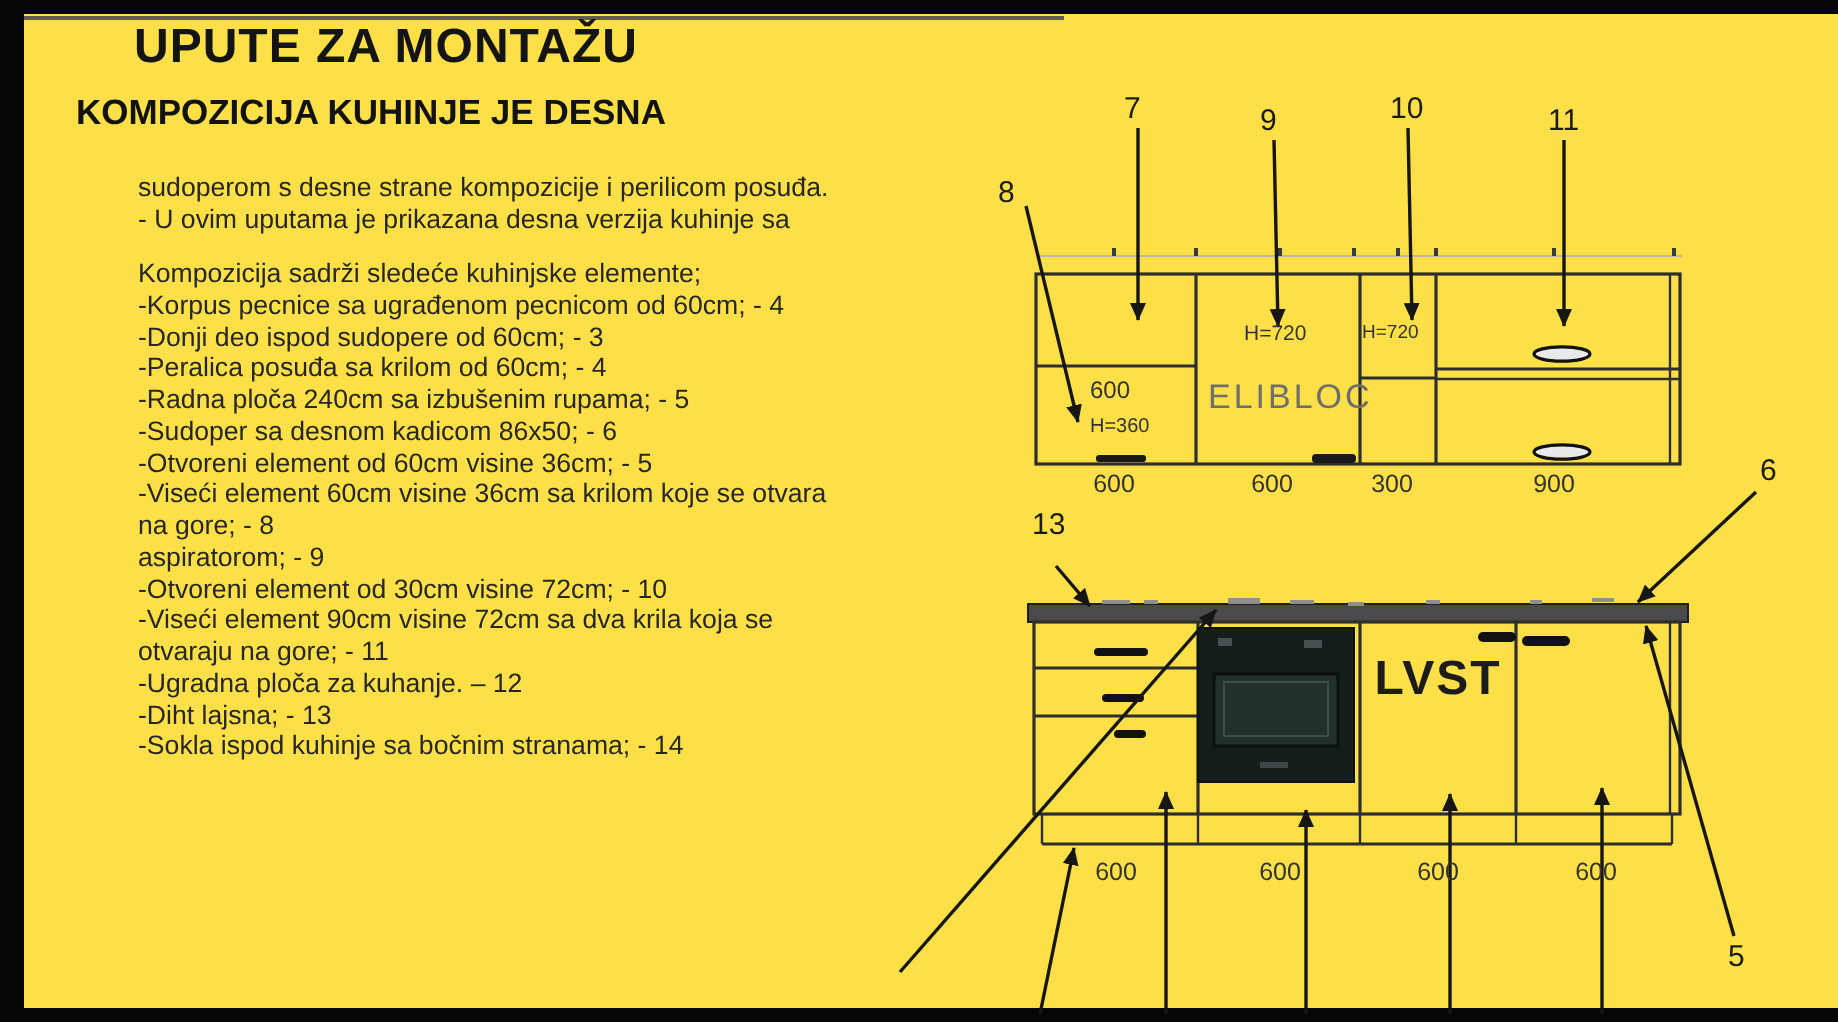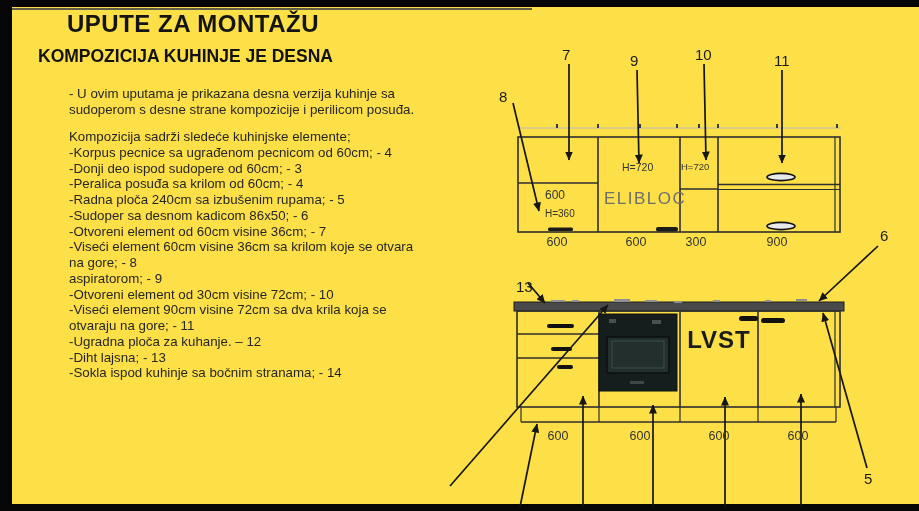--- a/index.html
+++ b/index.html
@@ -34,32 +34,32 @@
 
   <div class="bar bar-top"></div>
   <div class="bar bar-bottom"></div>
   <div class="bar bar-left"></div>
   <div class="page-border-line"></div>
 
   <div class="abs title">UPUTE ZA MONTAŽU</div>
   <div class="abs subtitle">KOMPOZICIJA KUHINJE JE DESNA</div>
 
   <div class="abs intro">
+    <div class="li">sudoperom s desne strane kompozicije i perilicom posuđa.</div>
     <div class="li">- U ovim uputama je prikazana desna verzija kuhinje sa</div>
-    <div class="li">sudoperom s desne strane kompozicije i perilicom posuđa.</div>
   </div>
 
   <div class="abs list">
     <div class="li">Kompozicija sadrži sledeće kuhinjske elemente;</div>
     <div class="li">-Korpus pecnice sa ugrađenom pecnicom od 60cm; - 4</div>
     <div class="li">-Donji deo ispod sudopere od 60cm; - 3</div>
     <div class="li">-Peralica posuđa sa krilom od 60cm; - 4</div>
     <div class="li">-Radna ploča 240cm sa izbušenim rupama; - 5</div>
     <div class="li">-Sudoper sa desnom kadicom 86x50; - 6</div>
-    <div class="li">-Otvoreni element od 60cm visine 36cm; - 7</div>
+    <div class="li">-Otvoreni element od 60cm visine 36cm; - 5</div>
     <div class="li">-Viseći element 60cm visine 36cm sa krilom koje se otvara</div>
     <div class="li">na gore; - 8</div>
     <div class="li">aspiratorom; - 9</div>
     <div class="li">-Otvoreni element od 30cm visine 72cm; - 10</div>
     <div class="li">-Viseći element 90cm visine 72cm sa dva krila koja se</div>
     <div class="li">otvaraju na gore; - 11</div>
     <div class="li">-Ugradna ploča za kuhanje. – 12</div>
     <div class="li">-Diht lajsna; - 13</div>
     <div class="li">-Sokla ispod kuhinje sa bočnim stranama; - 14</div>
   </div>
@@ -177,21 +177,21 @@
   <div class="lbl small-dim" style="left:622px;top:161px;font-size:10.5px;">H=720</div>
   <div class="lbl small-dim" style="left:681px;top:161px;font-size:9.5px;">H=720</div>
   <div class="lbl brand-eli" style="left:604px;top:189px;">ELIBLOC</div>
 
   <div class="lbl dimsize" style="left:557px;top:235px;">600</div>
   <div class="lbl dimsize" style="left:636px;top:235px;">600</div>
   <div class="lbl dimsize" style="left:696px;top:235px;">300</div>
   <div class="lbl dimsize" style="left:777px;top:235px;">900</div>
 
   <div class="lbl callout" style="left:880px;top:227px;">6</div>
-  <div class="lbl callout" style="left:516px;top:278px;">13</div>
+  <div class="lbl callout" style="left:516px;top:254px;">13</div>
   <div class="lbl callout" style="left:432px;top:481px;margin-top:48px;">12</div>
   <div class="lbl callout" style="left:864px;top:470px;">5</div>
 
   <div class="lbl brand-lvst" style="left:719px;top:326px;">LVST</div>
   <div class="lbl dimsize" style="left:558px;top:429px;">600</div>
   <div class="lbl dimsize" style="left:640px;top:429px;">600</div>
   <div class="lbl dimsize" style="left:719px;top:429px;">600</div>
   <div class="lbl dimsize" style="left:798px;top:429px;">600</div>
 
 </div>

